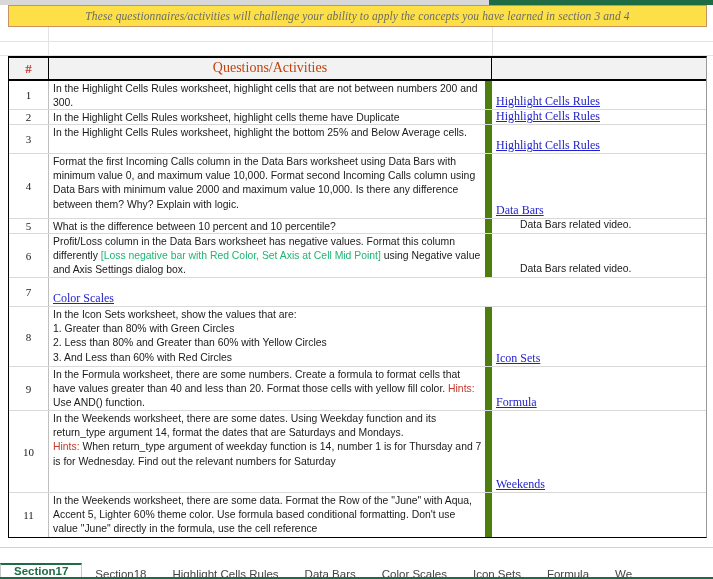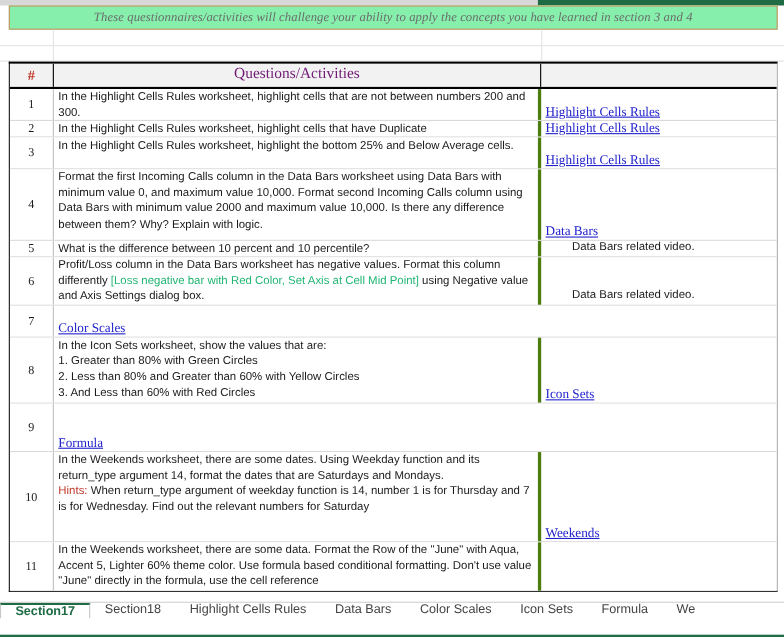--- a/index.html
+++ b/index.html
@@ -40,21 +40,21 @@
     background: #d8d8d8;
   }
 
   
   .banner {
     position: absolute;
     left: 8px;
     top: 5px;
     width: 699px;
     height: 22px;
-    background: #86efac;
+    background: #fde047;
     border: 1px solid #c9935f;
     box-sizing: border-box;
     display: flex;
     align-items: center;
     justify-content: center;
   }
   .banner-text {
     font-family: "Liberation Serif", serif;
     font-style: italic;
     font-size: 11.5px;
@@ -114,21 +114,21 @@
     align-items: center;
     justify-content: center;
     font-family: "Liberation Serif", serif;
     font-size: 11px;
     color: #1a1a1a;
   }
   .c-q {
     width: 443px;
     flex: 0 0 443px;
     box-sizing: border-box;
-    border-right: 3px solid #4d7c0f;
+    border-right: 7px solid #4d7c0f;
     padding: 1px 3px 1px 4px;
     font-family: "Liberation Sans", sans-serif;
     font-size: 10.4px;
     line-height: 14.2px;
     color: #1a1a1a;
   }
   .c-s {
     width: 214px;
     flex: 1 1 auto;
     box-sizing: border-box;
@@ -151,21 +151,21 @@
     color: #c0392b;
     border-right: 1px solid #000000;
   }
   .header-row .c-q,
   .header-row .c-s {
     display: flex;
     align-items: center;
     justify-content: center;
     font-family: "Liberation Serif", serif;
     font-size: 14px;
-    color: #701a75;
+    color: #c2410c;
     padding: 1px 4px;
   }
   .header-row .c-q { border-right: 1px solid #000000; }
 
   .link {
     color: #2222cc;
     text-decoration: underline;
     font-family: "Liberation Serif", serif;
     font-size: 12px;
     cursor: pointer;
@@ -184,21 +184,21 @@
   
   .tabbar {
     position: absolute;
     left: 0px;
     top: 547px;
     width: 713px;
     height: 32px;
     background: #ffffff;
     border-top: 1px solid #d0d0d0;
     display: flex;
-    align-items: flex-start;
+    align-items: flex-end;
     overflow: hidden;
   }
   .tabbar::after {
     content: "";
     position: absolute;
     left: 0;
     bottom: 0;
     width: 713px;
     height: 3px;
     background: #1e6b44;
@@ -273,21 +273,21 @@
       </div>
       <div class="row" style="height: 29px;">
         <div class="c-num">1</div>
         <div class="c-q"><span>In the Highlight Cells Rules worksheet, highlight cells that are not between numbers 200 and 300.</span></div>
         <div class="c-s">
           <span class="link">Highlight Cells Rules</span>
         </div>
       </div>
       <div class="row" style="height: 15px;">
         <div class="c-num">2</div>
-        <div class="c-q"><span>In the Highlight Cells Rules worksheet, highlight cells that have Duplicate</span></div>
+        <div class="c-q"><span>In the Highlight Cells Rules worksheet, highlight cells theme have Duplicate</span></div>
         <div class="c-s">
           <span class="link">Highlight Cells Rules</span>
         </div>
       </div>
       <div class="row" style="height: 29px;">
         <div class="c-num">3</div>
         <div class="c-q"><span>In the Highlight Cells Rules worksheet, highlight the bottom 25% and Below Average cells.</span></div>
         <div class="c-s">
           <span class="link">Highlight Cells Rules</span>
         </div>
@@ -326,20 +326,21 @@
           <div>1. Greater than 80% with Green Circles</div>
           <div>2. Less than 80% and Greater than 60% with Yellow Circles</div>
           <div>3. And Less than 60% with Red Circles</div>
         </div>
         <div class="c-s">
           <span class="link">Icon Sets</span>
         </div>
       </div>
       <div class="row" style="height: 44px;">
         <div class="c-num">9</div>
+        <div class="c-q"><span>In the Formula worksheet, there are some numbers. Create a formula to format cells that have values greater than 40 and less than 20. Format those cells with yellow fill color. </span><span class="hint">Hints:</span><span> Use AND() function.</span></div>
         <div class="c-s">
           <span class="link">Formula</span>
         </div>
       </div>
       <div class="row" style="height: 82px;">
         <div class="c-num">10</div>
         <div class="c-q"><span>In the Weekends worksheet, there are some dates. Using Weekday function and its return_type argument 14, format the dates that are Saturdays and Mondays.</span><br><span class="hint">Hints:</span><span> When return_type argument of weekday function is 14, number 1 is for Thursday and 7 is for Wednesday. Find out the relevant numbers for Saturday</span></div>
         <div class="c-s">
           <span class="link">Weekends</span>
         </div>

